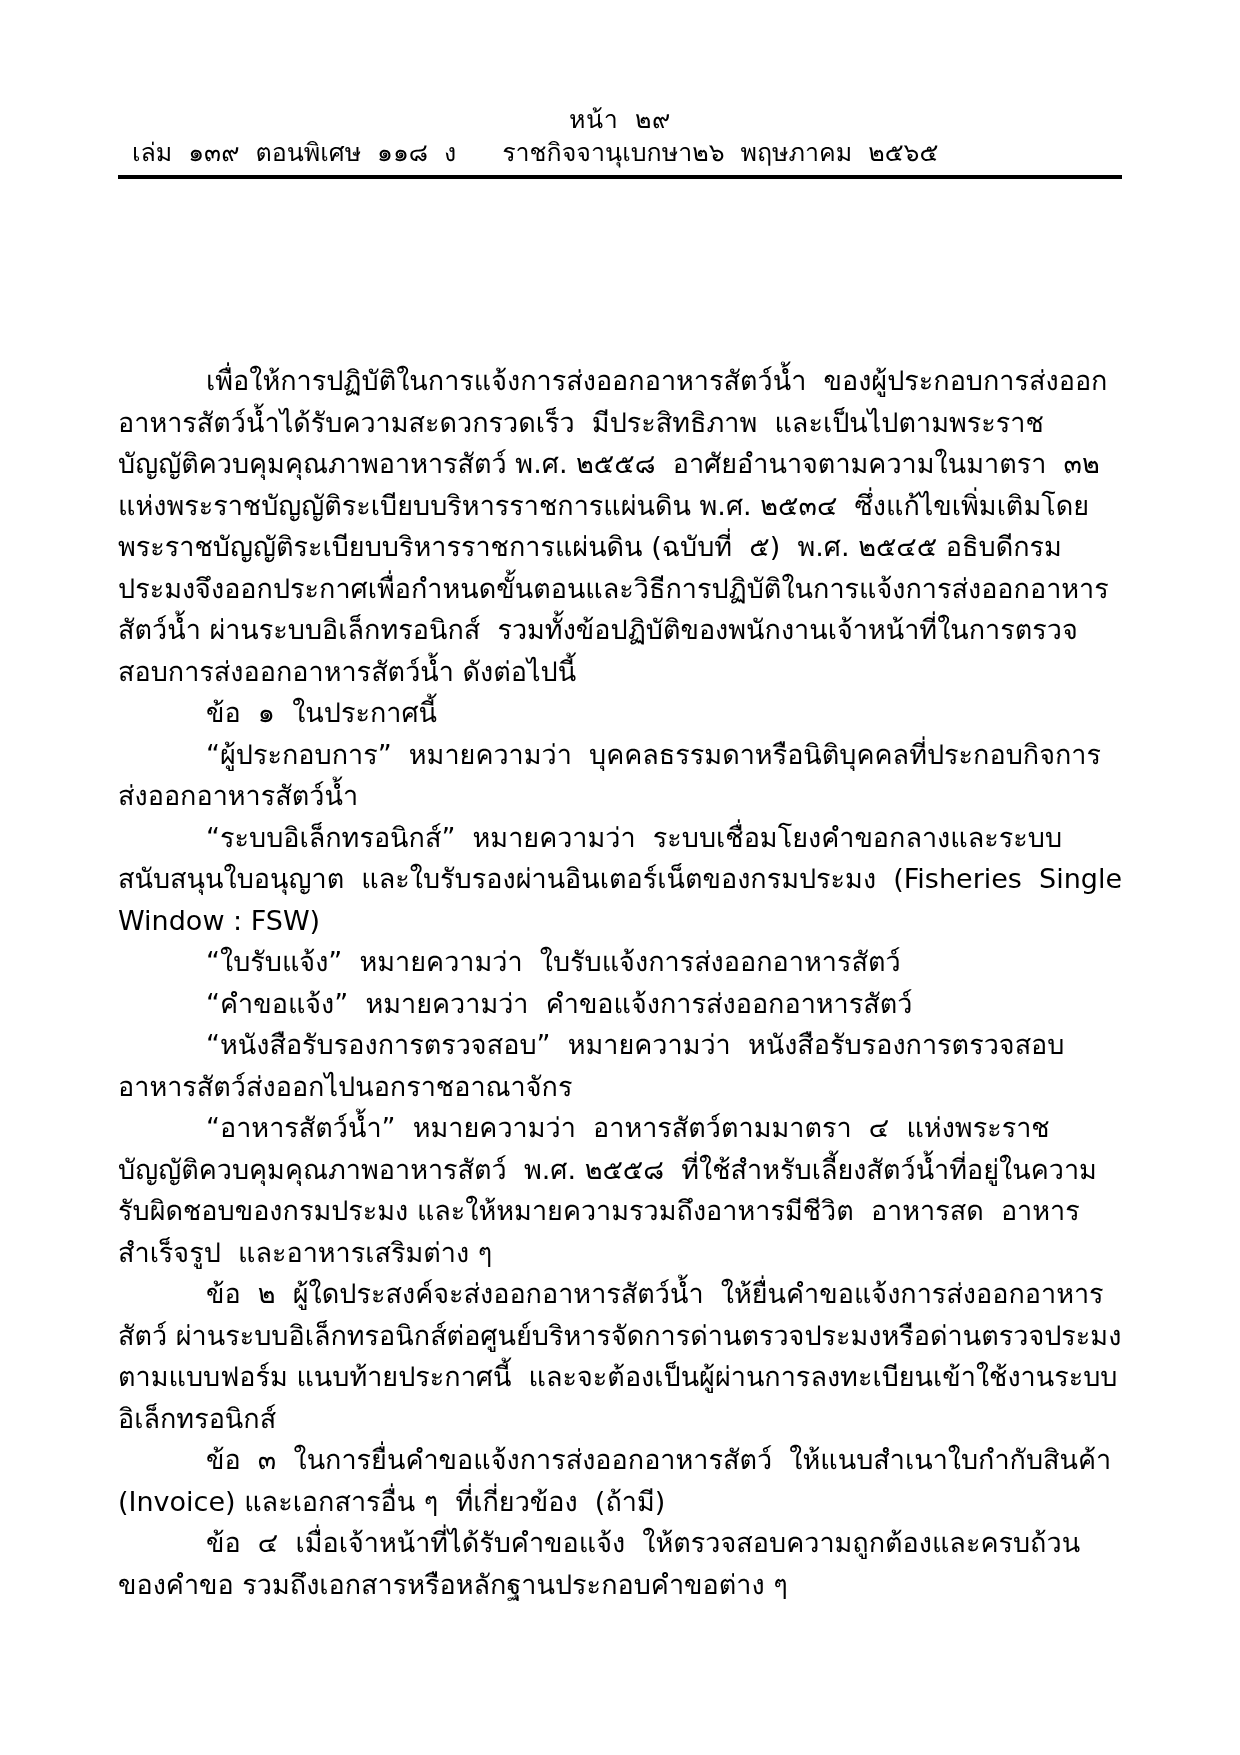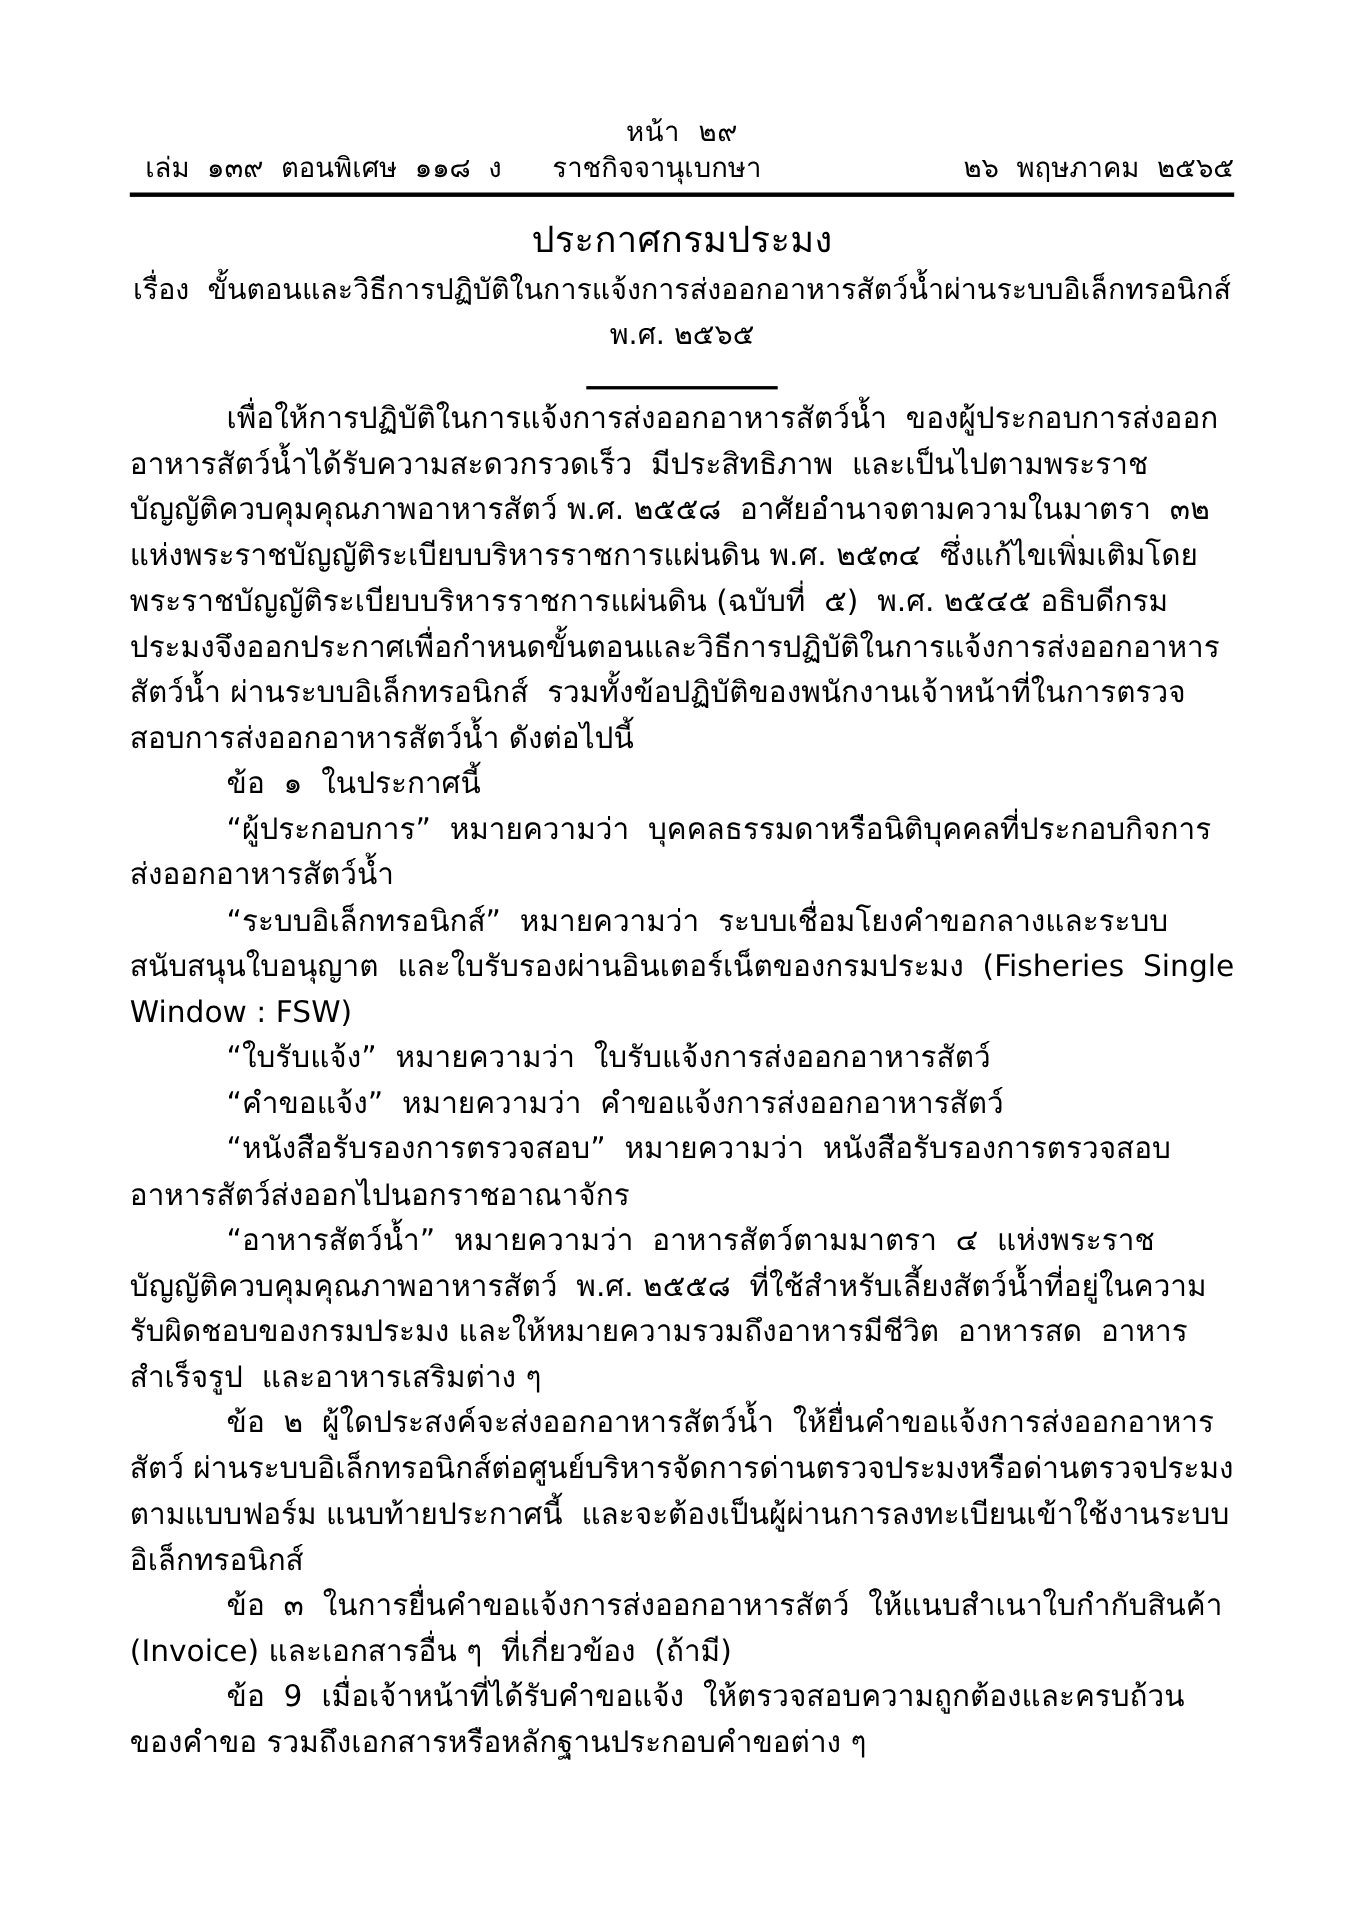--- a/index.html
+++ b/index.html
@@ -48,21 +48,21 @@
     flex: 0 0 auto;
     white-space: pre;
   }
   .masthead-center {
     flex: 0 0 auto;
     margin-left: 46px;
     white-space: pre;
   }
   .masthead-right {
     flex: 1 1 auto;
-    text-align: right;
+    text-align: left;
     white-space: pre;
   }
   .header-rule {
     margin-top: 6px;
     border: 0;
     border-top: 4px solid #000;
     width: 100%;
   }
 
   
@@ -126,28 +126,20 @@
   <div class="gazette-header">
     <div class="page-number-line">หน้า  ๒๙</div>
     <div class="masthead-row">
       <div class="masthead-left">เล่ม  ๑๓๙  ตอนพิเศษ  ๑๑๘  ง</div>
       <div class="masthead-center">ราชกิจจานุเบกษา</div>
       <div class="masthead-right">๒๖  พฤษภาคม  ๒๕๖๕</div>
     </div>
     <hr class="header-rule">
   </div>
 
-  <div class="title-block">
-    <div class="doc-title">ประกาศกรมประมง</div>
-    <div class="doc-subject">เรื่อง  ขั้นตอนและวิธีการปฏิบัติในการแจ้งการส่งออกอาหารสัตว์น้ำผ่านระบบอิเล็กทรอนิกส์</div>
-    <div class="doc-year">พ.ศ. ๒๕๖๕</div>
-    <div class="title-divider-wrap">
-      <hr class="title-divider">
-    </div>
-  </div>
 
   <div class="body-block">
 
     <p class="para indent">เพื่อให้การปฏิบัติในการแจ้งการส่งออกอาหารสัตว์น้ำ  ของผู้ประกอบการส่งออกอาหารสัตว์น้ำได้รับความสะดวกรวดเร็ว  มีประสิทธิภาพ  และเป็นไปตามพระราชบัญญัติควบคุมคุณภาพอาหารสัตว์ พ.ศ. ๒๕๕๘  อาศัยอำนาจตามความในมาตรา  ๓๒  แห่งพระราชบัญญัติระเบียบบริหารราชการแผ่นดิน พ.ศ. ๒๕๓๔  ซึ่งแก้ไขเพิ่มเติมโดยพระราชบัญญัติระเบียบบริหารราชการแผ่นดิน (ฉบับที่  ๕)  พ.ศ. ๒๕๔๕ อธิบดีกรมประมงจึงออกประกาศเพื่อกำหนดขั้นตอนและวิธีการปฏิบัติในการแจ้งการส่งออกอาหารสัตว์น้ำ ผ่านระบบอิเล็กทรอนิกส์  รวมทั้งข้อปฏิบัติของพนักงานเจ้าหน้าที่ในการตรวจสอบการส่งออกอาหารสัตว์น้ำ ดังต่อไปนี้</p>
 
     <p class="para indent">ข้อ  ๑  ในประกาศนี้</p>
 
     <p class="para indent">“ผู้ประกอบการ”  หมายความว่า  บุคคลธรรมดาหรือนิติบุคคลที่ประกอบกิจการส่งออกอาหารสัตว์น้ำ</p>
 
 
@@ -158,17 +150,17 @@
     <p class="para indent">“คำขอแจ้ง”  หมายความว่า  คำขอแจ้งการส่งออกอาหารสัตว์</p>
 
     <p class="para indent">“หนังสือรับรองการตรวจสอบ”  หมายความว่า  หนังสือรับรองการตรวจสอบอาหารสัตว์ส่งออกไปนอกราชอาณาจักร</p>
 
     <p class="para indent">“อาหารสัตว์น้ำ”  หมายความว่า  อาหารสัตว์ตามมาตรา  ๔  แห่งพระราชบัญญัติควบคุมคุณภาพอาหารสัตว์  พ.ศ. ๒๕๕๘  ที่ใช้สำหรับเลี้ยงสัตว์น้ำที่อยู่ในความรับผิดชอบของกรมประมง และให้หมายความรวมถึงอาหารมีชีวิต  อาหารสด  อาหารสำเร็จรูป  และอาหารเสริมต่าง ๆ</p>
 
     <p class="para indent">ข้อ  ๒  ผู้ใดประสงค์จะส่งออกอาหารสัตว์น้ำ  ให้ยื่นคำขอแจ้งการส่งออกอาหารสัตว์ ผ่านระบบอิเล็กทรอนิกส์ต่อศูนย์บริหารจัดการด่านตรวจประมงหรือด่านตรวจประมง  ตามแบบฟอร์ม แนบท้ายประกาศนี้  และจะต้องเป็นผู้ผ่านการลงทะเบียนเข้าใช้งานระบบอิเล็กทรอนิกส์</p>
 
     <p class="para indent">ข้อ  ๓  ในการยื่นคำขอแจ้งการส่งออกอาหารสัตว์  ให้แนบสำเนาใบกำกับสินค้า  (Invoice) และเอกสารอื่น ๆ  ที่เกี่ยวข้อง  (ถ้ามี)</p>
 
-    <p class="para indent">ข้อ  9  เมื่อเจ้าหน้าที่ได้รับคำขอแจ้ง  ให้ตรวจสอบความถูกต้องและครบถ้วนของคำขอ รวมถึงเอกสารหรือหลักฐานประกอบคำขอต่าง ๆ</p>
+    <p class="para indent">ข้อ  ๔  เมื่อเจ้าหน้าที่ได้รับคำขอแจ้ง  ให้ตรวจสอบความถูกต้องและครบถ้วนของคำขอ รวมถึงเอกสารหรือหลักฐานประกอบคำขอต่าง ๆ</p>
 
   </div>
 
 </div>
 
 </body></html>

